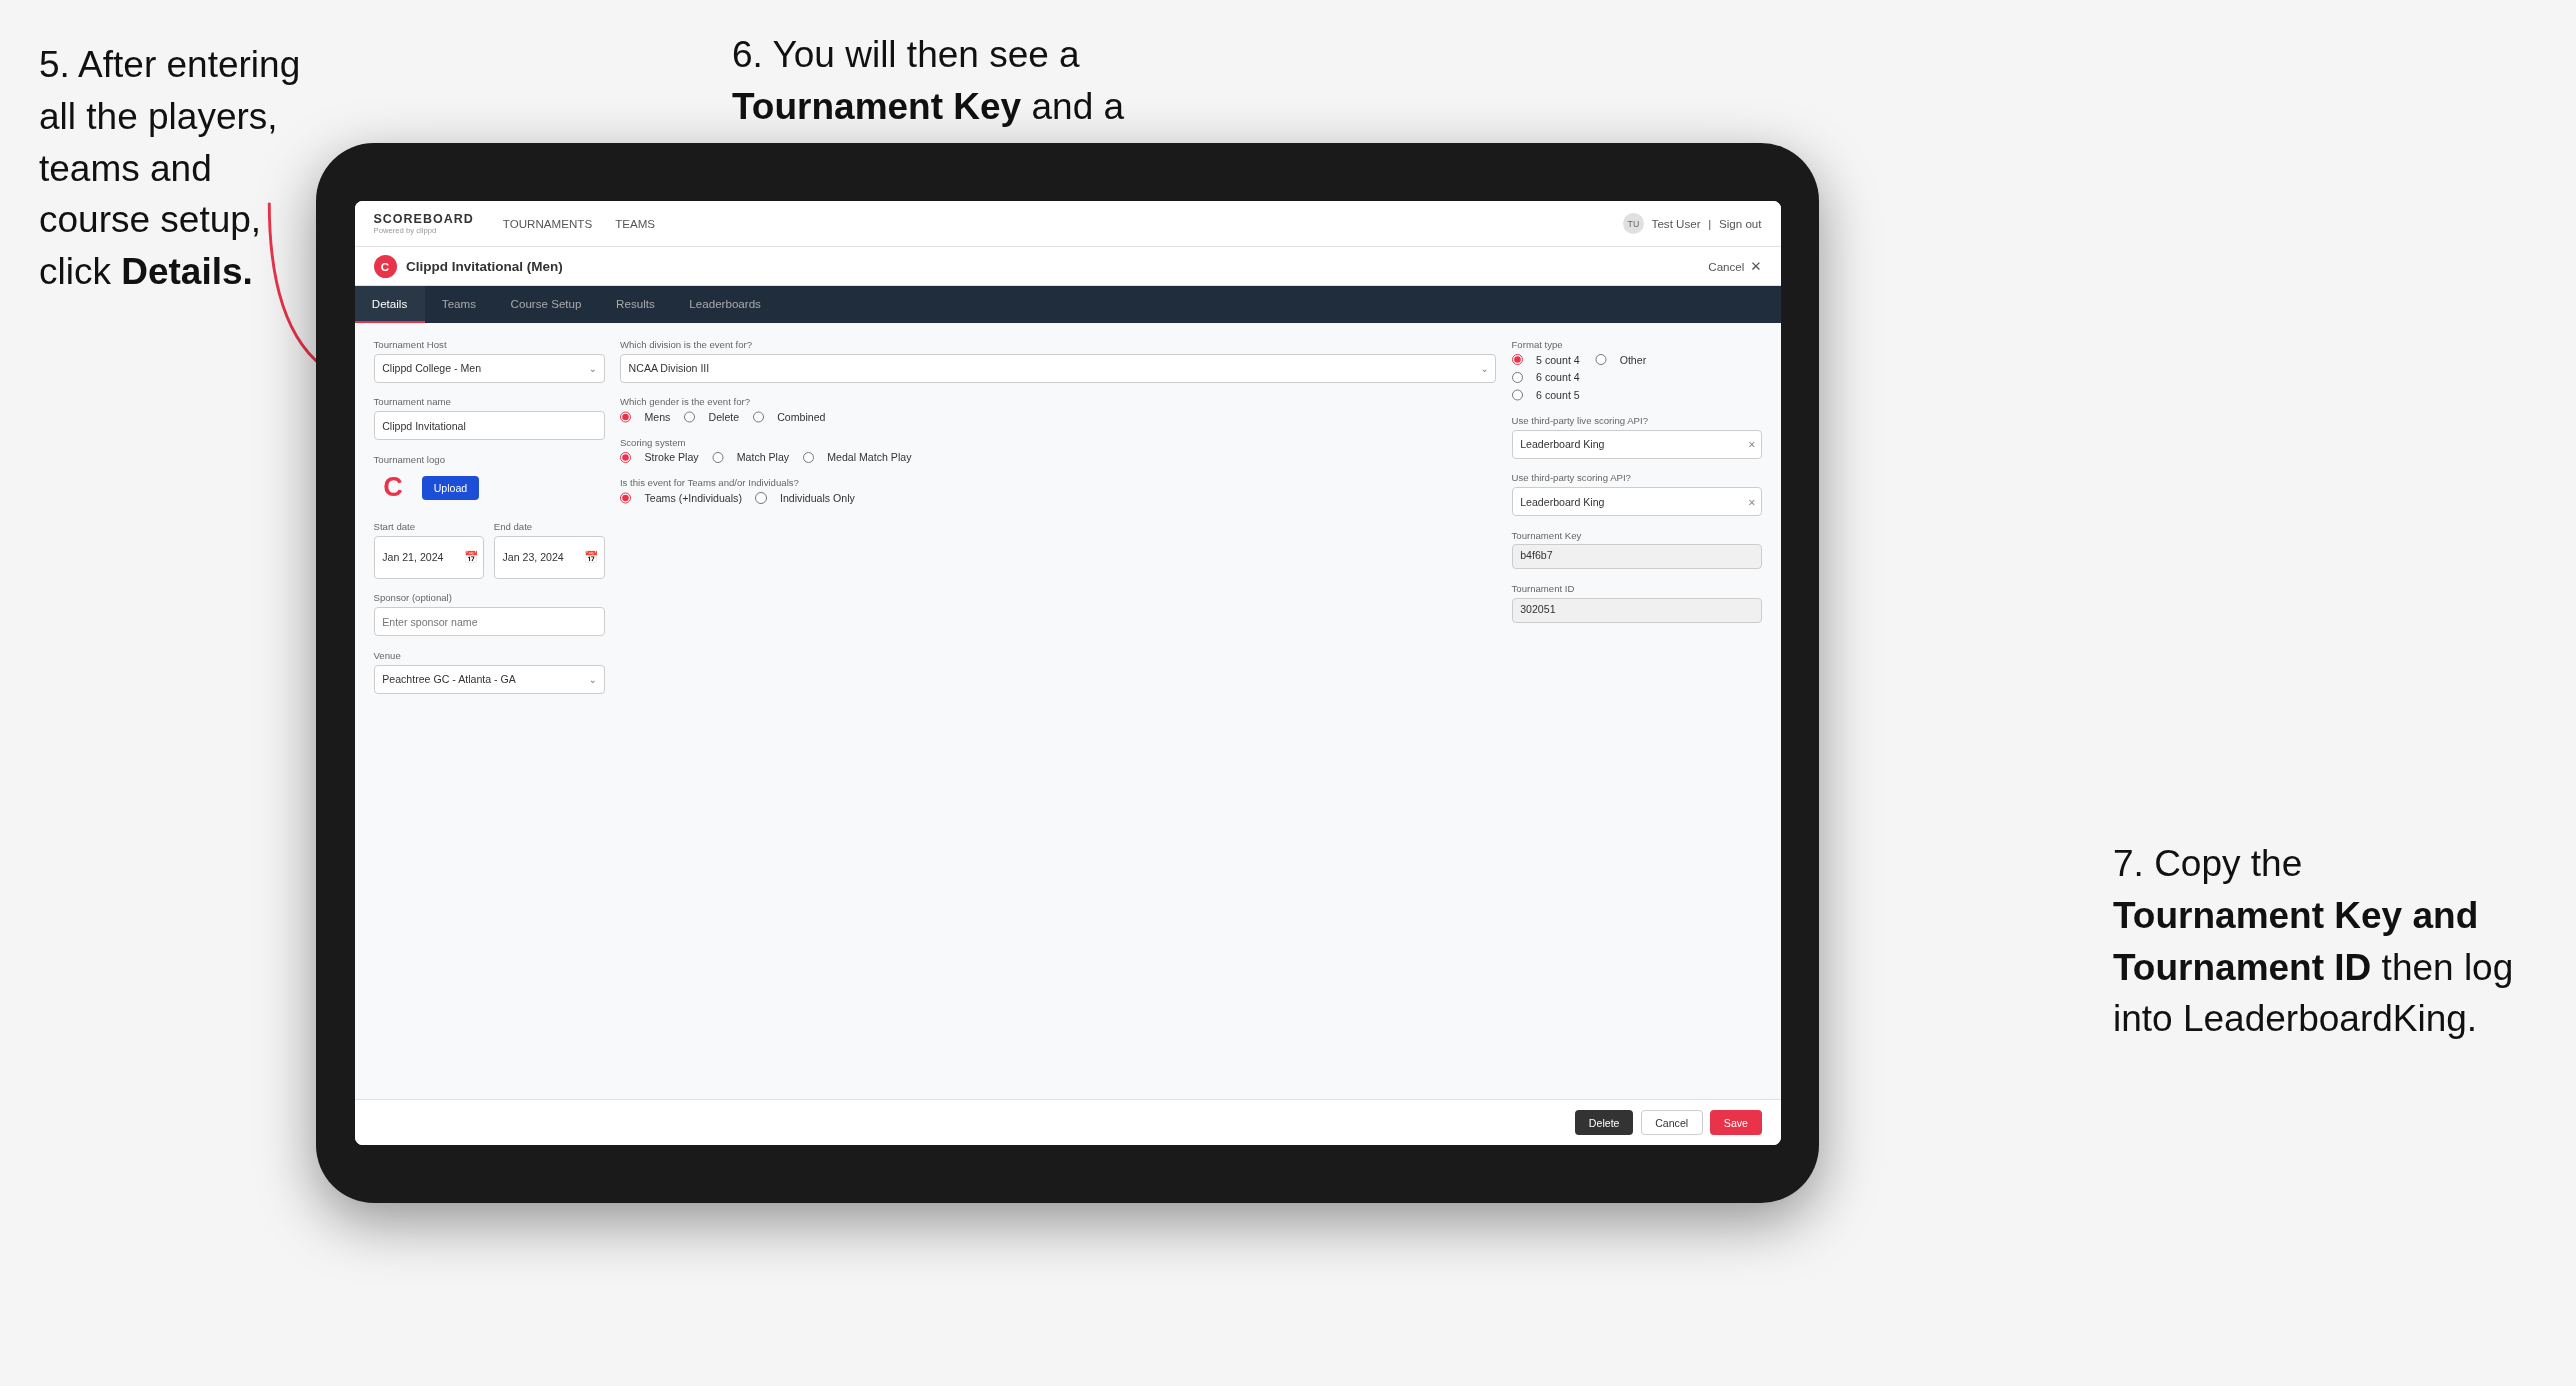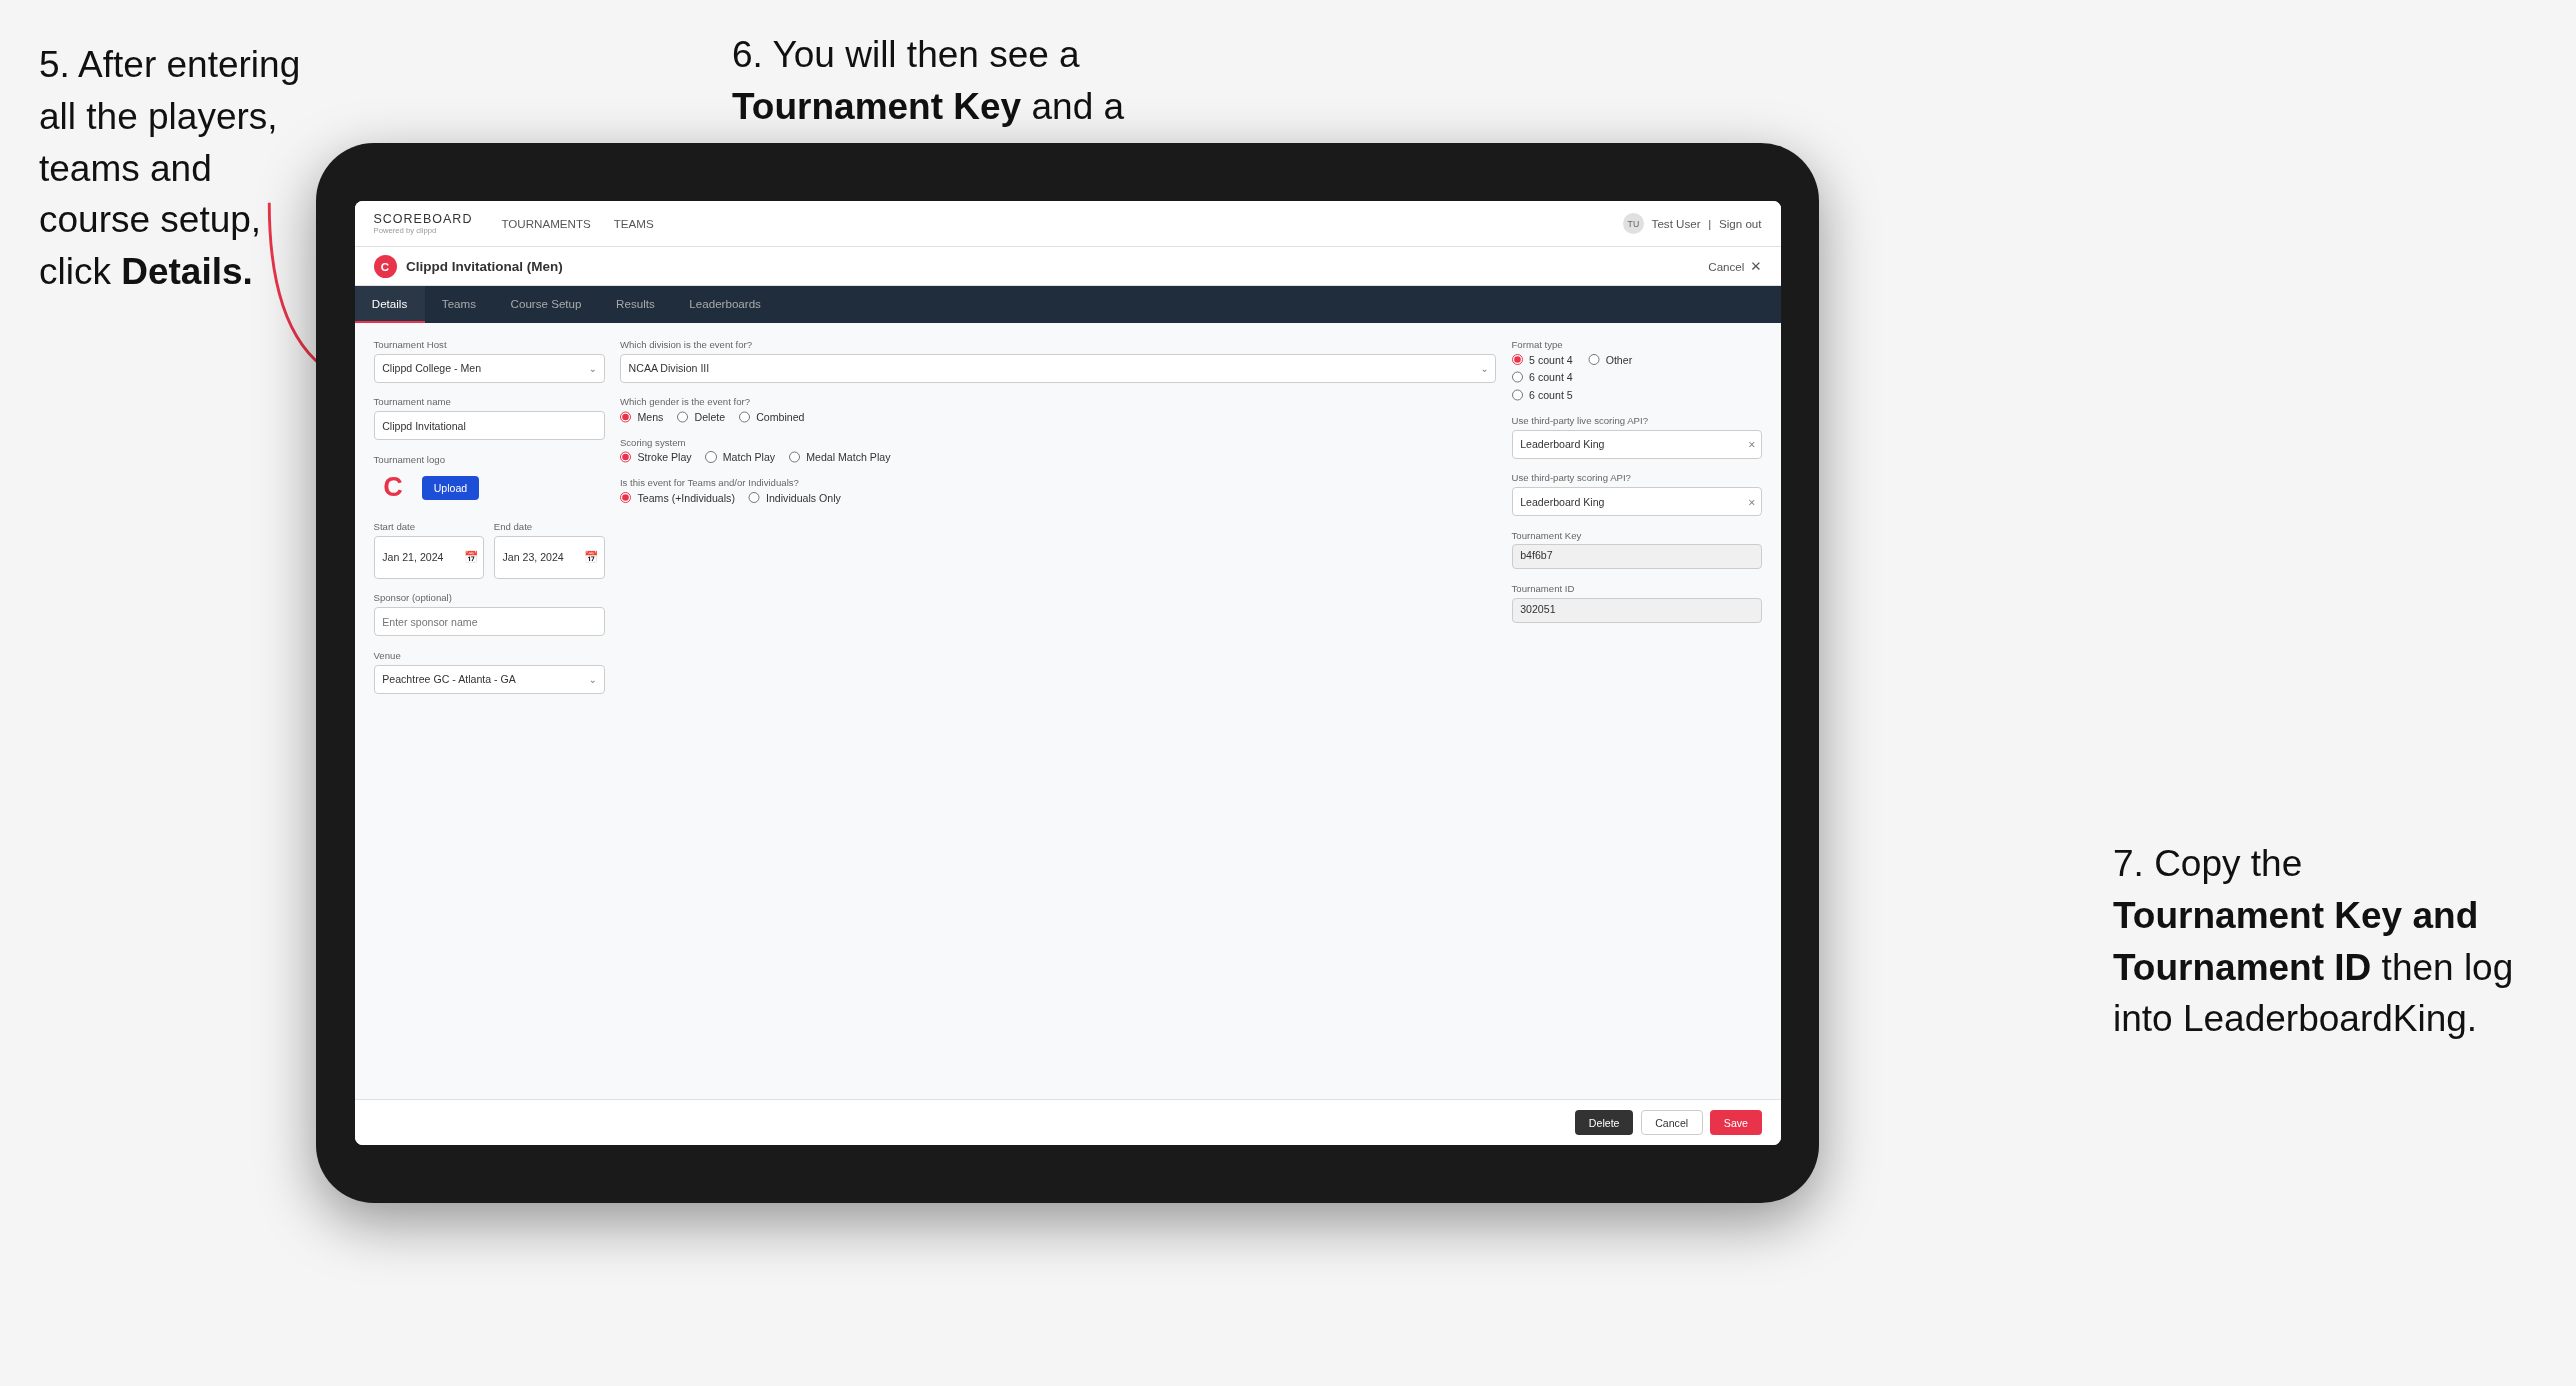--- a/index.html
+++ b/index.html
@@ -72,21 +72,21 @@
       padding: 0 19px;
       flex-shrink: 0;
     }
     .nav-logo {
       display: flex;
       flex-direction: column;
       margin-right: 29px;
     }
     .nav-logo-title {
       font-size: 12.5px;
-      font-weight: 400;
+      font-weight: 700;
       letter-spacing: 1px;
       color: #333;
     }
     .nav-logo-sub {
       font-size: 7.7px;
       color: #999;
     }
     .nav-links {
       display: flex;
       gap: 23px;
@@ -308,22 +308,22 @@
 
     
     .radio-group {
       display: flex;
       align-items: center;
       gap: 13.5px;
       flex-wrap: wrap;
     }
     .radio-item {
       display: flex;
-      align-items: flex-start;
-      gap: 6px;
+      align-items: center;
+      gap: 13px;
       font-size: 10.6px;
       color: #333;
     }
     .radio-item input[type="radio"] {
       accent-color: #e8334a;
       width: 11.6px;
       height: 11.6px;
     }
 
     

